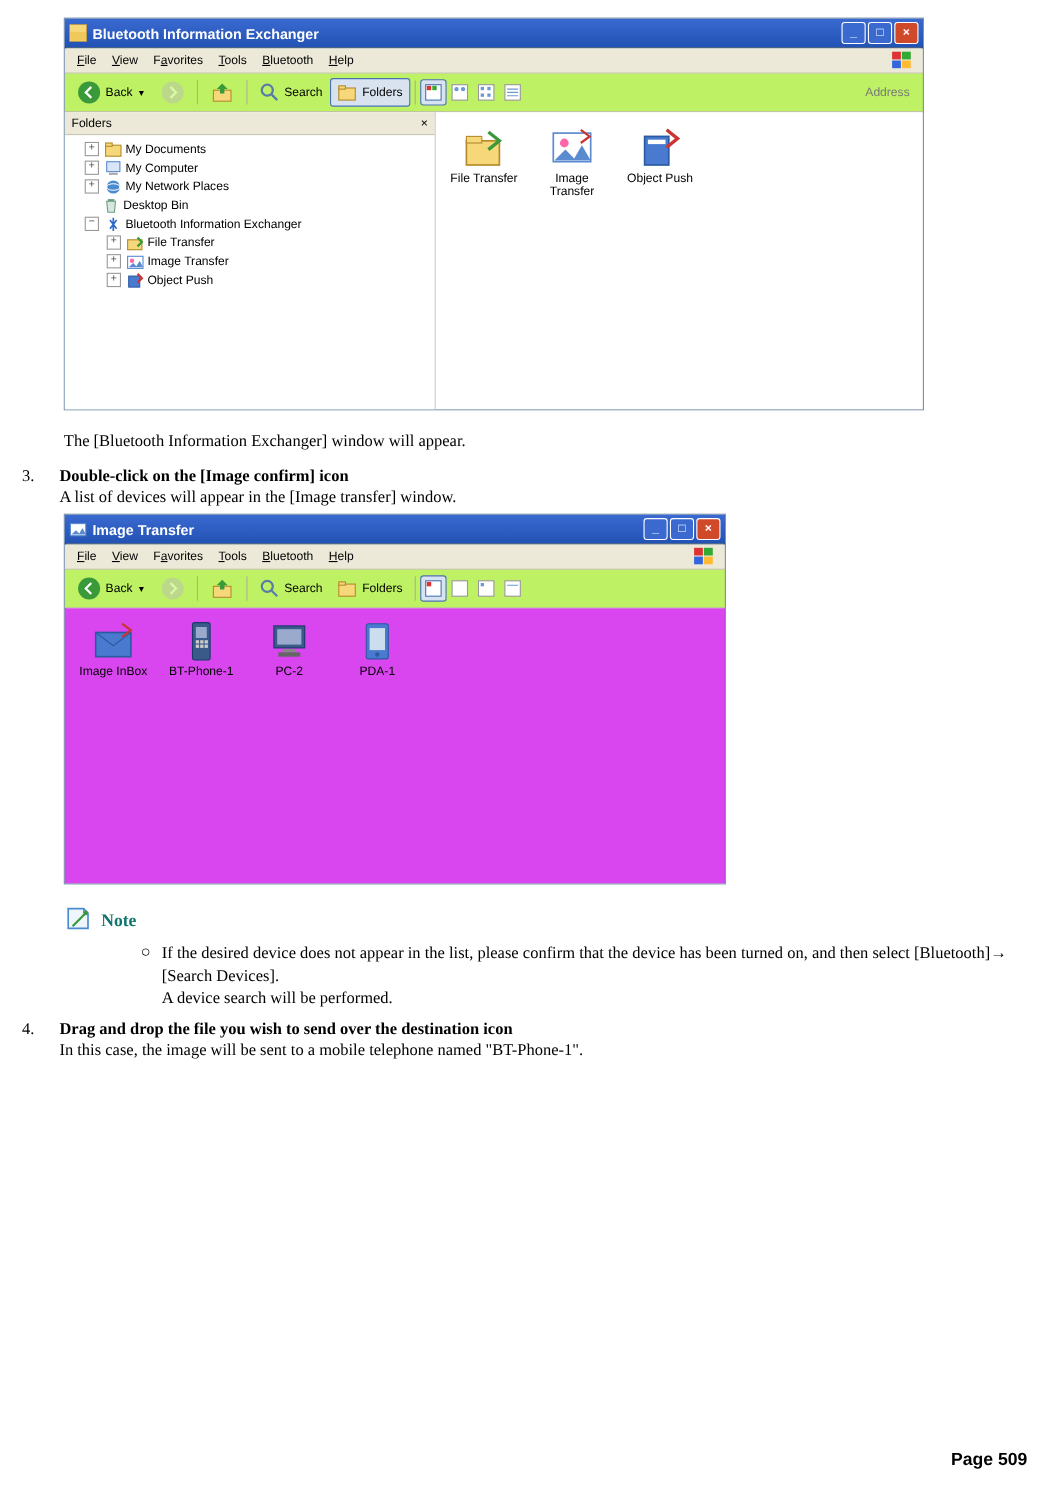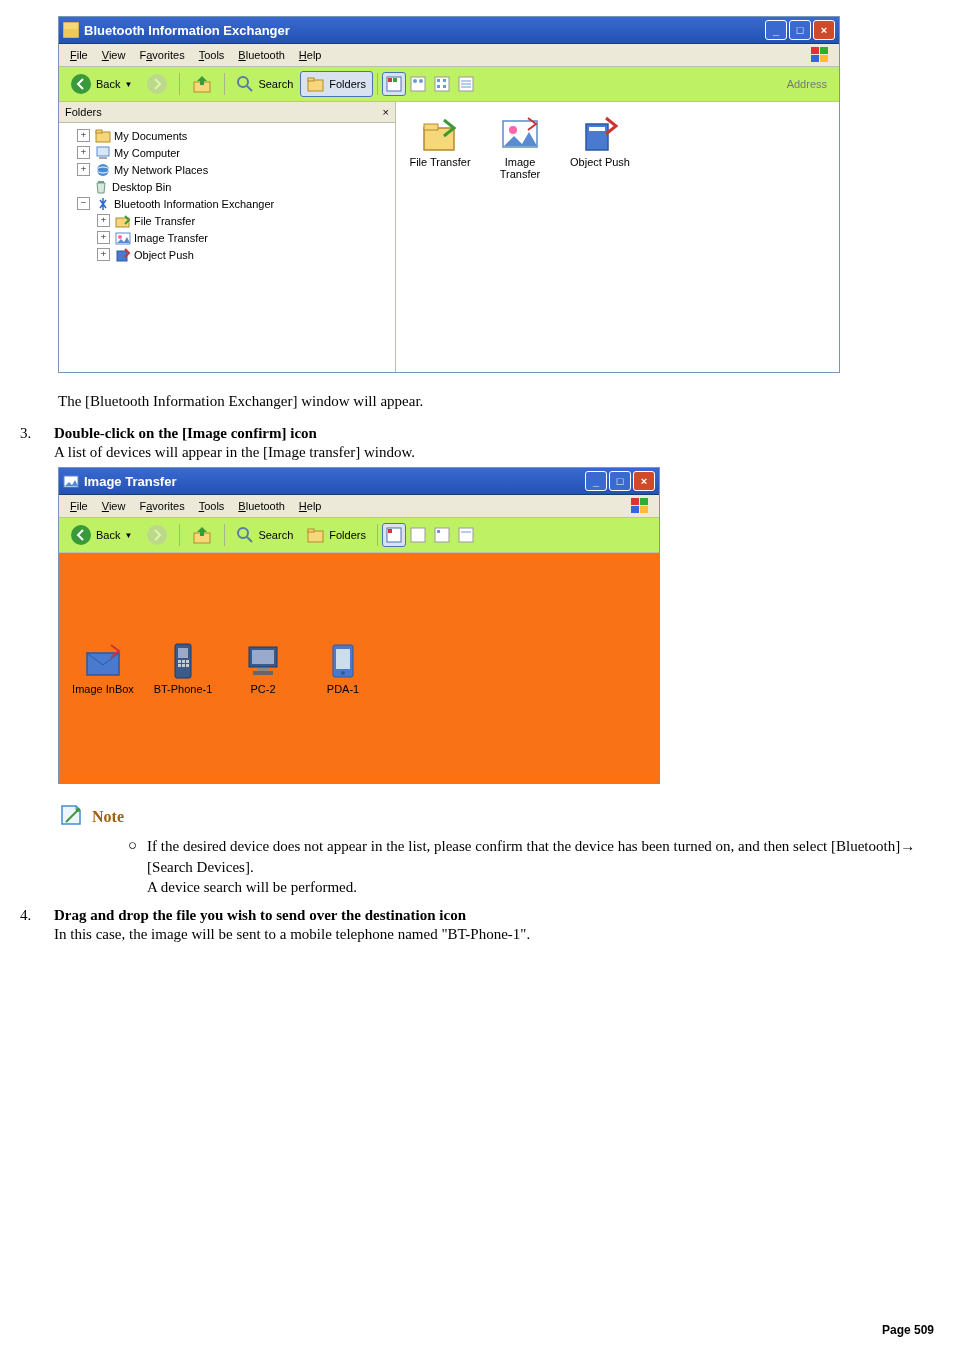--- a/index.html
+++ b/index.html
@@ -30,34 +30,34 @@
   .panehead .x{margin-left:auto;font-family:Arial;cursor:default}
   .treepane{width:336px;border-right:1px solid #c0c0a8;display:flex;flex-direction:column}
   .tree{flex:1;overflow:auto;font-family:Tahoma,sans-serif;font-size:11px;padding:4px 2px;background:#fff}
   .tnode{display:flex;align-items:center;height:17px;gap:3px;cursor:default;white-space:nowrap}
   .exp{width:11px;height:11px;border:1px solid #999;font-size:9px;line-height:9px;text-align:center;font-family:monospace;margin-right:2px;color:#555}
   .noexp{width:13px;display:inline-block}
   .ticon{width:16px;height:16px;display:inline-block;flex-shrink:0}
   .iconpane{flex:1;padding:12px 8px;display:flex;align-items:flex-start;gap:8px}
   .bigicon{width:72px;text-align:center;font-family:Tahoma,sans-serif;font-size:11px;cursor:default}
   .bigicon .ic{width:40px;height:40px;margin:0 auto 2px}
-  .content2{background:#f97316;height:230px;padding:0 8px;display:flex;align-items:center;gap:8px}
+  .content2{background:#d946ef;height:230px;padding:10px 8px;display:flex;align-items:flex-start;gap:8px}
   .para{margin:0 0 14px 38px;line-height:1.35}
   .step{display:flex;margin:0 0 2px 0}
   .step .num{width:34px;text-align:left}
   .step .body{}
   .step .body .bold{font-weight:bold}
   .sub{margin-left:34px;margin-bottom:6px}
   .noteblk{margin:18px 0 10px 38px}
   .notehd{display:flex;align-items:center;gap:8px;margin-bottom:4px}
-  .notehd .lbl{font-size:16px;font-weight:bold;color:#a16207}
+  .notehd .lbl{font-size:16px;font-weight:bold;color:#0f766e}
   .bul{margin:0 0 2px 70px;display:flex;gap:10px}
   .bul::before{content:"○";margin-top:1px}
   .bul .t{flex:1;line-height:1.35}
-  .footer{position:fixed;bottom:14px;right:20px;font-family:Arial,sans-serif;font-size:12px;font-weight:bold}
+  .footer{position:fixed;bottom:14px;right:20px;font-family:Arial,sans-serif;font-size:16px;font-weight:bold}
 </style>
 </head>
 <body>
 
 <div class="win win1">
   <div class="titlebar">
     <span class="tbicon">
       <svg viewBox="0 0 16 16">
           <rect width="16" height="16" fill="#f6d77a" stroke="#b58a2a"></rect>
           <rect x="1" y="7" width="14" height="8" fill="#f0c95a"></rect>

